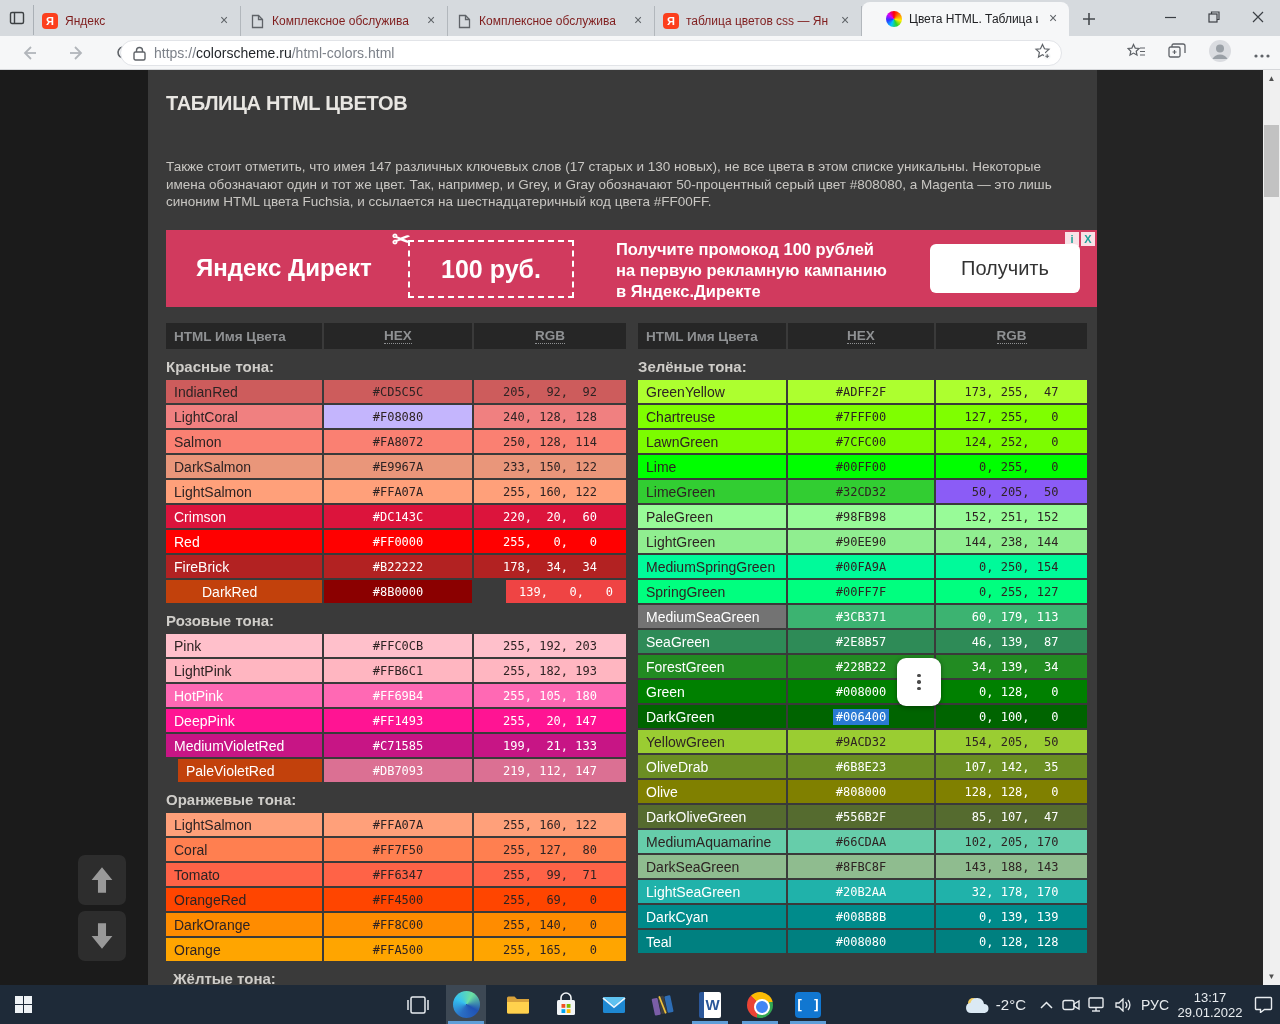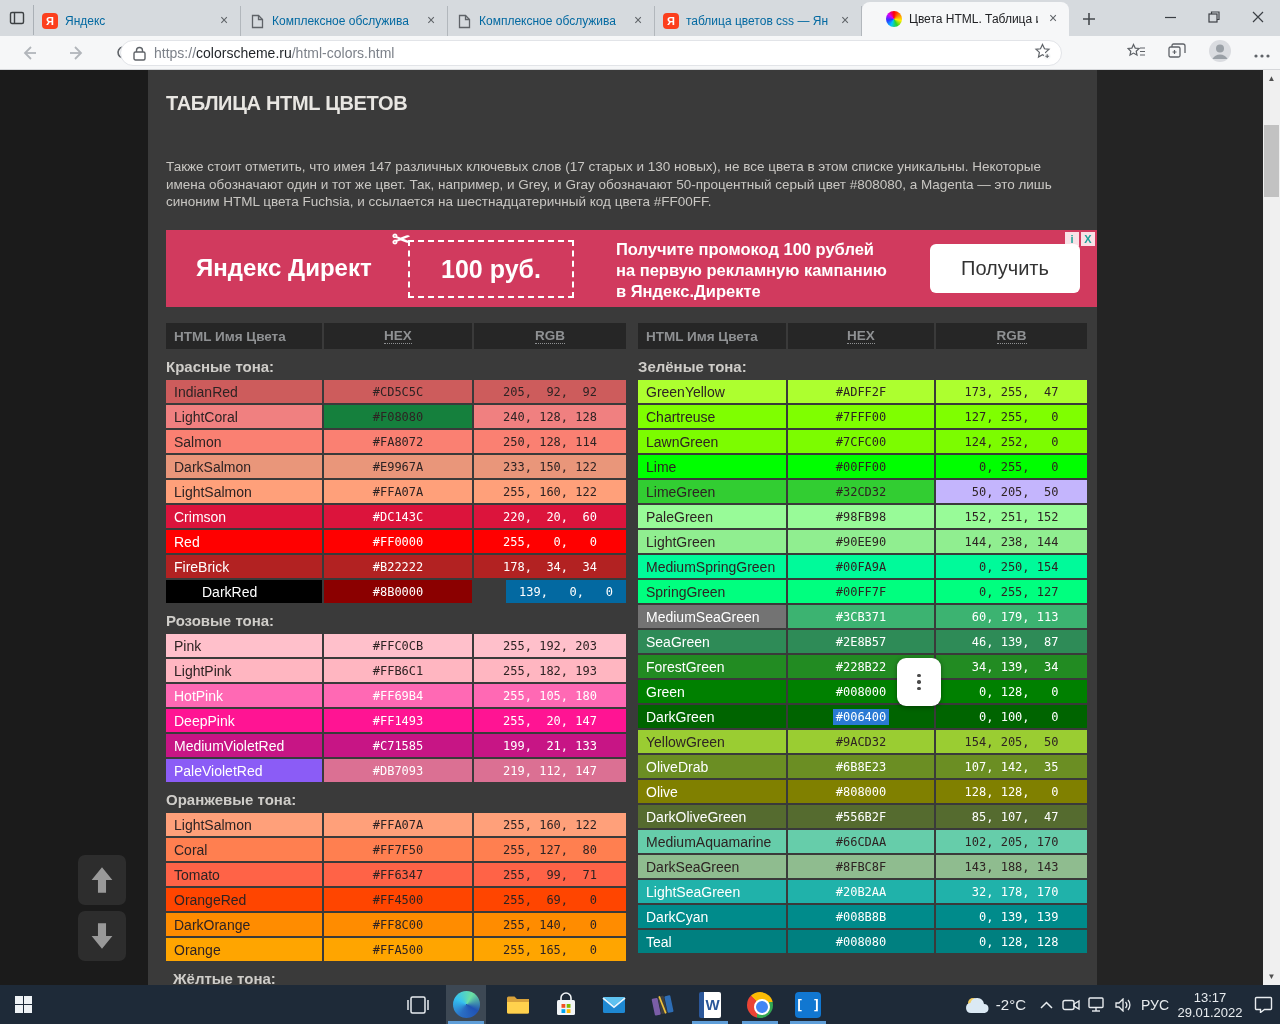--- a/index.html
+++ b/index.html
@@ -7,21 +7,21 @@
   html,body { width:1280px; height:1024px; font-family:"Liberation Sans", sans-serif; }
   #screen { position:relative; width:1280px; height:1024px; overflow:hidden; background:#202020; }
 
   
   .tabbar { position:absolute; left:0; top:0; width:1280px; height:36px; background:#d6dade; display:flex; align-items:flex-end; }
   .tab-actions { width:34px; height:30px; display:flex; align-items:center; justify-content:center; margin-bottom:1px; border-right:1px solid #aab0b6; }
   .tabs { display:flex; align-items:flex-end; height:36px; }
   .tab { width:207px; height:30px; display:flex; align-items:center; padding:0 8px; gap:7px; cursor:default; position:relative; }
   .tab:not(.active){ border-right:1px solid #b2b7bc; }
   .tab.active { background:#f6f7f8; height:34px; border-radius:8px 8px 0 0; border-right:none; z-index:2;padding-left:24px; }
-  .tab-title { flex:1; font-size:12px; color:#0369a1; white-space:nowrap; overflow:hidden; }
+  .tab-title { flex:1; font-size:12px; color:#7f1d1d; white-space:nowrap; overflow:hidden; }
   .tab.active .tab-title{ color:#202124; }
   .tab-close { width:16px; height:16px; font-size:14px; line-height:15px; text-align:center; color:#5f6368; border-radius:3px; }
   .favicon { width:16px; height:16px; flex:0 0 16px; display:flex; align-items:center; justify-content:center; }
   .fav-yandex { background:#fc3f1d; border-radius:4px; color:#fff; font-size:11px; font-weight:bold; }
   .fav-rainbow { border-radius:50%; background:conic-gradient(#f00,#ff8000,#ffee00,#2bd52b,#00c8ff,#2b39ff,#d400ff,#f00); }
   .newtab { width:28px; height:28px; margin:0 0 3px 6px; display:flex; align-items:center; justify-content:center; color:#45494d; }
   .wincontrols { position:absolute; right:0; top:0; height:36px; display:flex; }
   .winbtn { width:44px; height:34px; display:flex; align-items:center; justify-content:center; }
 
   
@@ -282,62 +282,62 @@
             <div class="h-rgb">
               <span class="hdr-link">RGB</span>
             </div>
           </div>
           <div class="sec-label">Красные тона:</div>
           <div class="rows">
             <div class="c-name fg-dark" style="background: rgb(205, 92, 92);">IndianRed</div>
             <div class="c-hex fg-dark" style="background: rgb(205, 92, 92);">#CD5C5C</div>
             <div class="c-rgb fg-dark" style="background: rgb(205, 92, 92);">205,  92,  92</div>
             <div class="c-name fg-dark" style="background: rgb(240, 128, 128);">LightCoral</div>
-            <div class="c-hex fg-dark" style="background: #15803d;">#F08080</div>
+            <div class="c-hex fg-dark" style="background: #c4b5fd;">#F08080</div>
             <div class="c-rgb fg-dark" style="background: rgb(240, 128, 128);">240, 128, 128</div>
             <div class="c-name fg-dark" style="background: rgb(250, 128, 114);">Salmon</div>
             <div class="c-hex fg-dark" style="background: rgb(250, 128, 114);">#FA8072</div>
             <div class="c-rgb fg-dark" style="background: rgb(250, 128, 114);">250, 128, 114</div>
             <div class="c-name fg-dark" style="background: rgb(233, 150, 122);">DarkSalmon</div>
             <div class="c-hex fg-dark" style="background: rgb(233, 150, 122);">#E9967A</div>
             <div class="c-rgb fg-dark" style="background: rgb(233, 150, 122);">233, 150, 122</div>
             <div class="c-name fg-dark" style="background: rgb(255, 160, 122);">LightSalmon</div>
             <div class="c-hex fg-dark" style="background: rgb(255, 160, 122);">#FFA07A</div>
             <div class="c-rgb fg-dark" style="background: rgb(255, 160, 122);">255, 160, 122</div>
             <div class="c-name fg-light" style="background: rgb(220, 20, 60);">Crimson</div>
             <div class="c-hex fg-light" style="background: rgb(220, 20, 60);">#DC143C</div>
             <div class="c-rgb fg-light" style="background: rgb(220, 20, 60);">220,  20,  60</div>
             <div class="c-name fg-light" style="background: rgb(255, 0, 0);">Red</div>
             <div class="c-hex fg-light" style="background: rgb(255, 0, 0);">#FF0000</div>
             <div class="c-rgb fg-light" style="background: rgb(255, 0, 0);">255,   0,   0</div>
             <div class="c-name fg-light" style="background: rgb(178, 34, 34);">FireBrick</div>
             <div class="c-hex fg-light" style="background: rgb(178, 34, 34);">#B22222</div>
             <div class="c-rgb fg-light" style="background: rgb(178, 34, 34);">178,  34,  34</div>
-            <div class="c-name fg-light" style="background: #000000; padding-left: 36px;">DarkRed</div>
+            <div class="c-name fg-light" style="background: #c2410c; padding-left: 36px;">DarkRed</div>
             <div class="c-hex fg-light" style="background: rgb(139, 0, 0);">#8B0000</div>
-            <div class="c-rgb fg-light" style="background: #0369a1; margin-left: 32px;">139,   0,   0</div>
+            <div class="c-rgb fg-light" style="background: #ef4444; margin-left: 32px;">139,   0,   0</div>
           </div>
           <div class="sec-label">Розовые тона:</div>
           <div class="rows">
             <div class="c-name fg-dark" style="background: rgb(255, 192, 203);">Pink</div>
             <div class="c-hex fg-dark" style="background: rgb(255, 192, 203);">#FFC0CB</div>
             <div class="c-rgb fg-dark" style="background: rgb(255, 192, 203);">255, 192, 203</div>
             <div class="c-name fg-dark" style="background: rgb(255, 182, 193);">LightPink</div>
             <div class="c-hex fg-dark" style="background: rgb(255, 182, 193);">#FFB6C1</div>
             <div class="c-rgb fg-dark" style="background: rgb(255, 182, 193);">255, 182, 193</div>
             <div class="c-name fg-light" style="background: rgb(255, 105, 180);">HotPink</div>
             <div class="c-hex fg-light" style="background: rgb(255, 105, 180);">#FF69B4</div>
             <div class="c-rgb fg-light" style="background: rgb(255, 105, 180);">255, 105, 180</div>
             <div class="c-name fg-light" style="background: rgb(255, 20, 147);">DeepPink</div>
             <div class="c-hex fg-light" style="background: rgb(255, 20, 147);">#FF1493</div>
             <div class="c-rgb fg-light" style="background: rgb(255, 20, 147);">255,  20, 147</div>
             <div class="c-name fg-light" style="background: rgb(199, 21, 133);">MediumVioletRed</div>
             <div class="c-hex fg-light" style="background: rgb(199, 21, 133);">#C71585</div>
             <div class="c-rgb fg-light" style="background: rgb(199, 21, 133);">199,  21, 133</div>
-            <div class="c-name fg-light" style="background: #8b5cf6;">PaleVioletRed</div>
+            <div class="c-name fg-light" style="background: #c2410c; margin-left: 12px;">PaleVioletRed</div>
             <div class="c-hex fg-light" style="background: rgb(219, 112, 147);">#DB7093</div>
             <div class="c-rgb fg-light" style="background: rgb(219, 112, 147);">219, 112, 147</div>
           </div>
           <div class="sec-label">Оранжевые тона:</div>
           <div class="rows">
             <div class="c-name fg-dark" style="background: rgb(255, 160, 122);">LightSalmon</div>
             <div class="c-hex fg-dark" style="background: rgb(255, 160, 122);">#FFA07A</div>
             <div class="c-rgb fg-dark" style="background: rgb(255, 160, 122);">255, 160, 122</div>
             <div class="c-name fg-dark" style="background: rgb(255, 127, 80);">Coral</div>
             <div class="c-hex fg-dark" style="background: rgb(255, 127, 80);">#FF7F50</div>
@@ -376,21 +376,21 @@
             <div class="c-hex fg-dark" style="background: rgb(127, 255, 0);">#7FFF00</div>
             <div class="c-rgb fg-dark" style="background: rgb(127, 255, 0);">127, 255,   0</div>
             <div class="c-name fg-dark" style="background: rgb(124, 252, 0);">LawnGreen</div>
             <div class="c-hex fg-dark" style="background: rgb(124, 252, 0);">#7CFC00</div>
             <div class="c-rgb fg-dark" style="background: rgb(124, 252, 0);">124, 252,   0</div>
             <div class="c-name fg-dark" style="background: rgb(0, 255, 0);">Lime</div>
             <div class="c-hex fg-dark" style="background: rgb(0, 255, 0);">#00FF00</div>
             <div class="c-rgb fg-dark" style="background: rgb(0, 255, 0);">  0, 255,   0</div>
             <div class="c-name fg-dark" style="background: rgb(50, 205, 50);">LimeGreen</div>
             <div class="c-hex fg-dark" style="background: rgb(50, 205, 50);">#32CD32</div>
-            <div class="c-rgb fg-dark" style="background: #c4b5fd;"> 50, 205,  50</div>
+            <div class="c-rgb fg-dark" style="background: #8b5cf6;"> 50, 205,  50</div>
             <div class="c-name fg-dark" style="background: rgb(152, 251, 152);">PaleGreen</div>
             <div class="c-hex fg-dark" style="background: rgb(152, 251, 152);">#98FB98</div>
             <div class="c-rgb fg-dark" style="background: rgb(152, 251, 152);">152, 251, 152</div>
             <div class="c-name fg-dark" style="background: rgb(144, 238, 144);">LightGreen</div>
             <div class="c-hex fg-dark" style="background: rgb(144, 238, 144);">#90EE90</div>
             <div class="c-rgb fg-dark" style="background: rgb(144, 238, 144);">144, 238, 144</div>
             <div class="c-name fg-dark" style="background: rgb(0, 250, 154);">MediumSpringGreen</div>
             <div class="c-hex fg-dark" style="background: rgb(0, 250, 154);">#00FA9A</div>
             <div class="c-rgb fg-dark" style="background: rgb(0, 250, 154);">  0, 250, 154</div>
             <div class="c-name fg-dark" style="background: rgb(0, 255, 127);">SpringGreen</div>

